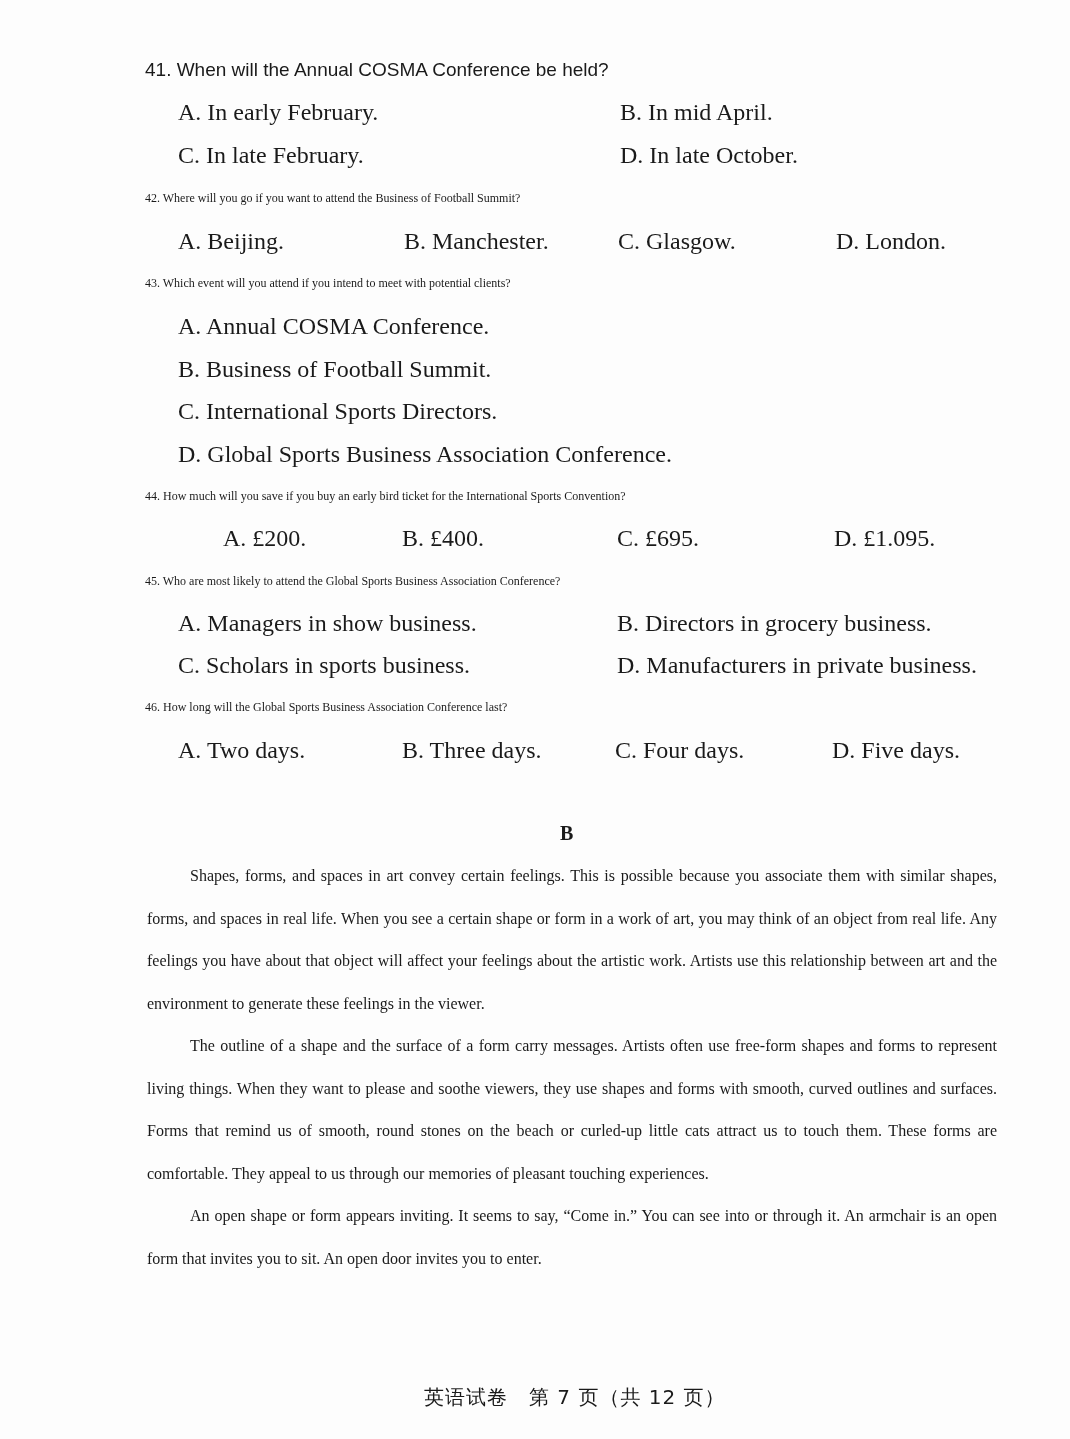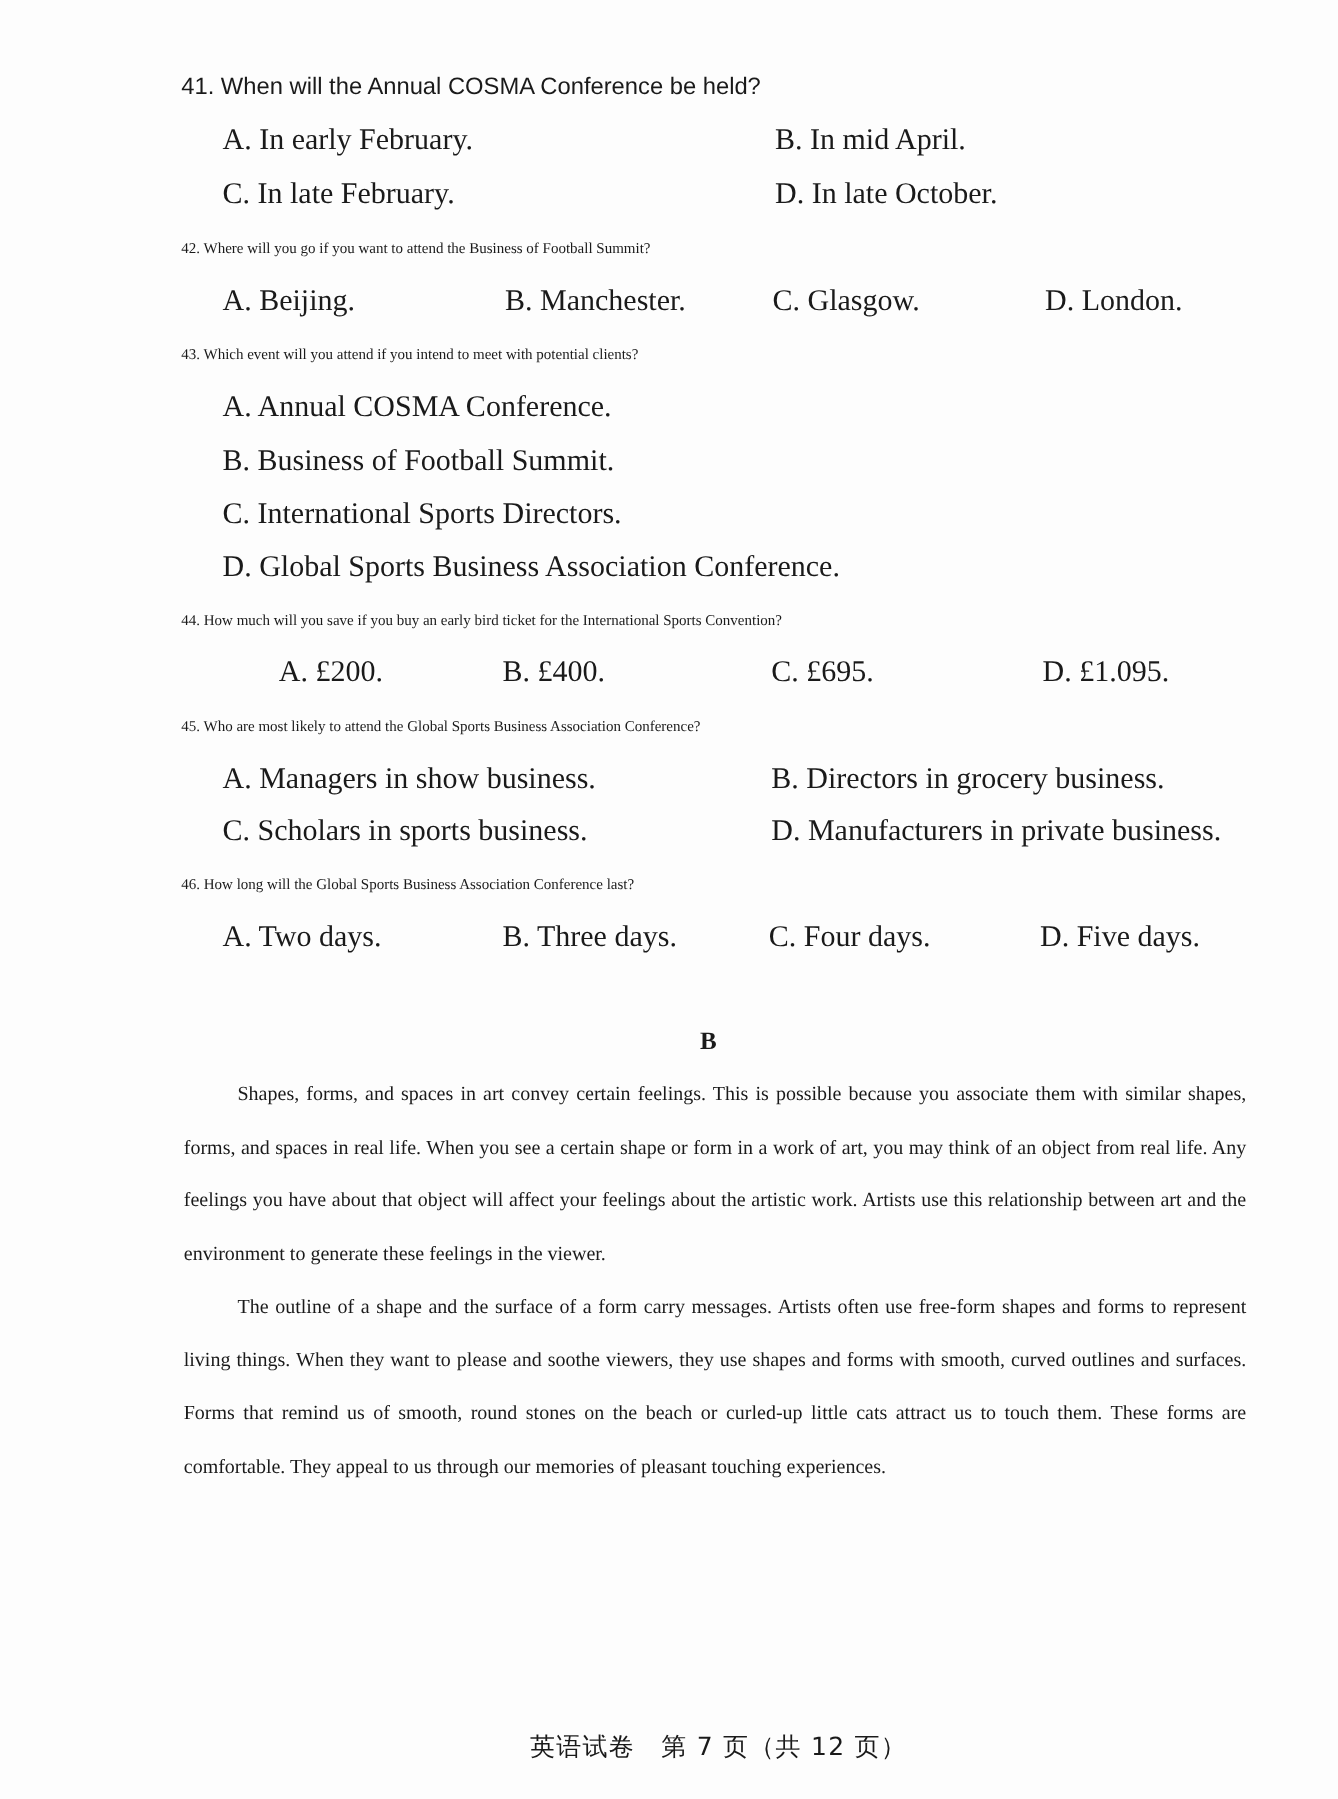--- a/index.html
+++ b/index.html
@@ -65,15 +65,16 @@
   <div class="opt" style="left:402px;top:738px;">B. Three days.</div>
   <div class="opt" style="left:615px;top:738px;">C. Four days.</div>
   <div class="opt" style="left:832px;top:738px;">D. Five days.</div>
 </div>
 
 <div class="section-b">B</div>
 
 <div class="para" style="top:855px;">
   <p class="p">Shapes, forms, and spaces in art convey certain feelings. This is possible because you associate them with similar shapes, forms, and spaces in real life. When you see a certain shape or form in a work of art, you may think of an object from real life. Any feelings you have about that object will affect your feelings about the artistic work. Artists use this relationship between art and the environment to generate these feelings in the viewer.</p>
   <p class="p">The outline of a shape and the surface of a form carry messages. Artists often use free-form shapes and forms to represent living things. When they want to please and soothe viewers, they use shapes and forms with smooth, curved outlines and surfaces. Forms that remind us of smooth, round stones on the beach or curled-up little cats attract us to touch them. These forms are comfortable. They appeal to us through our memories of pleasant touching experiences.</p>
+  <p class="p">An open shape or form appears inviting. It seems to say, “Come in.” You can see into or through it. An armchair is an open form that invites you to sit. An open door invites you to enter.</p>
 </div>
 
 <div class="footer">英语试卷　第 7 页（共 12 页）</div>
 
 </body></html>

